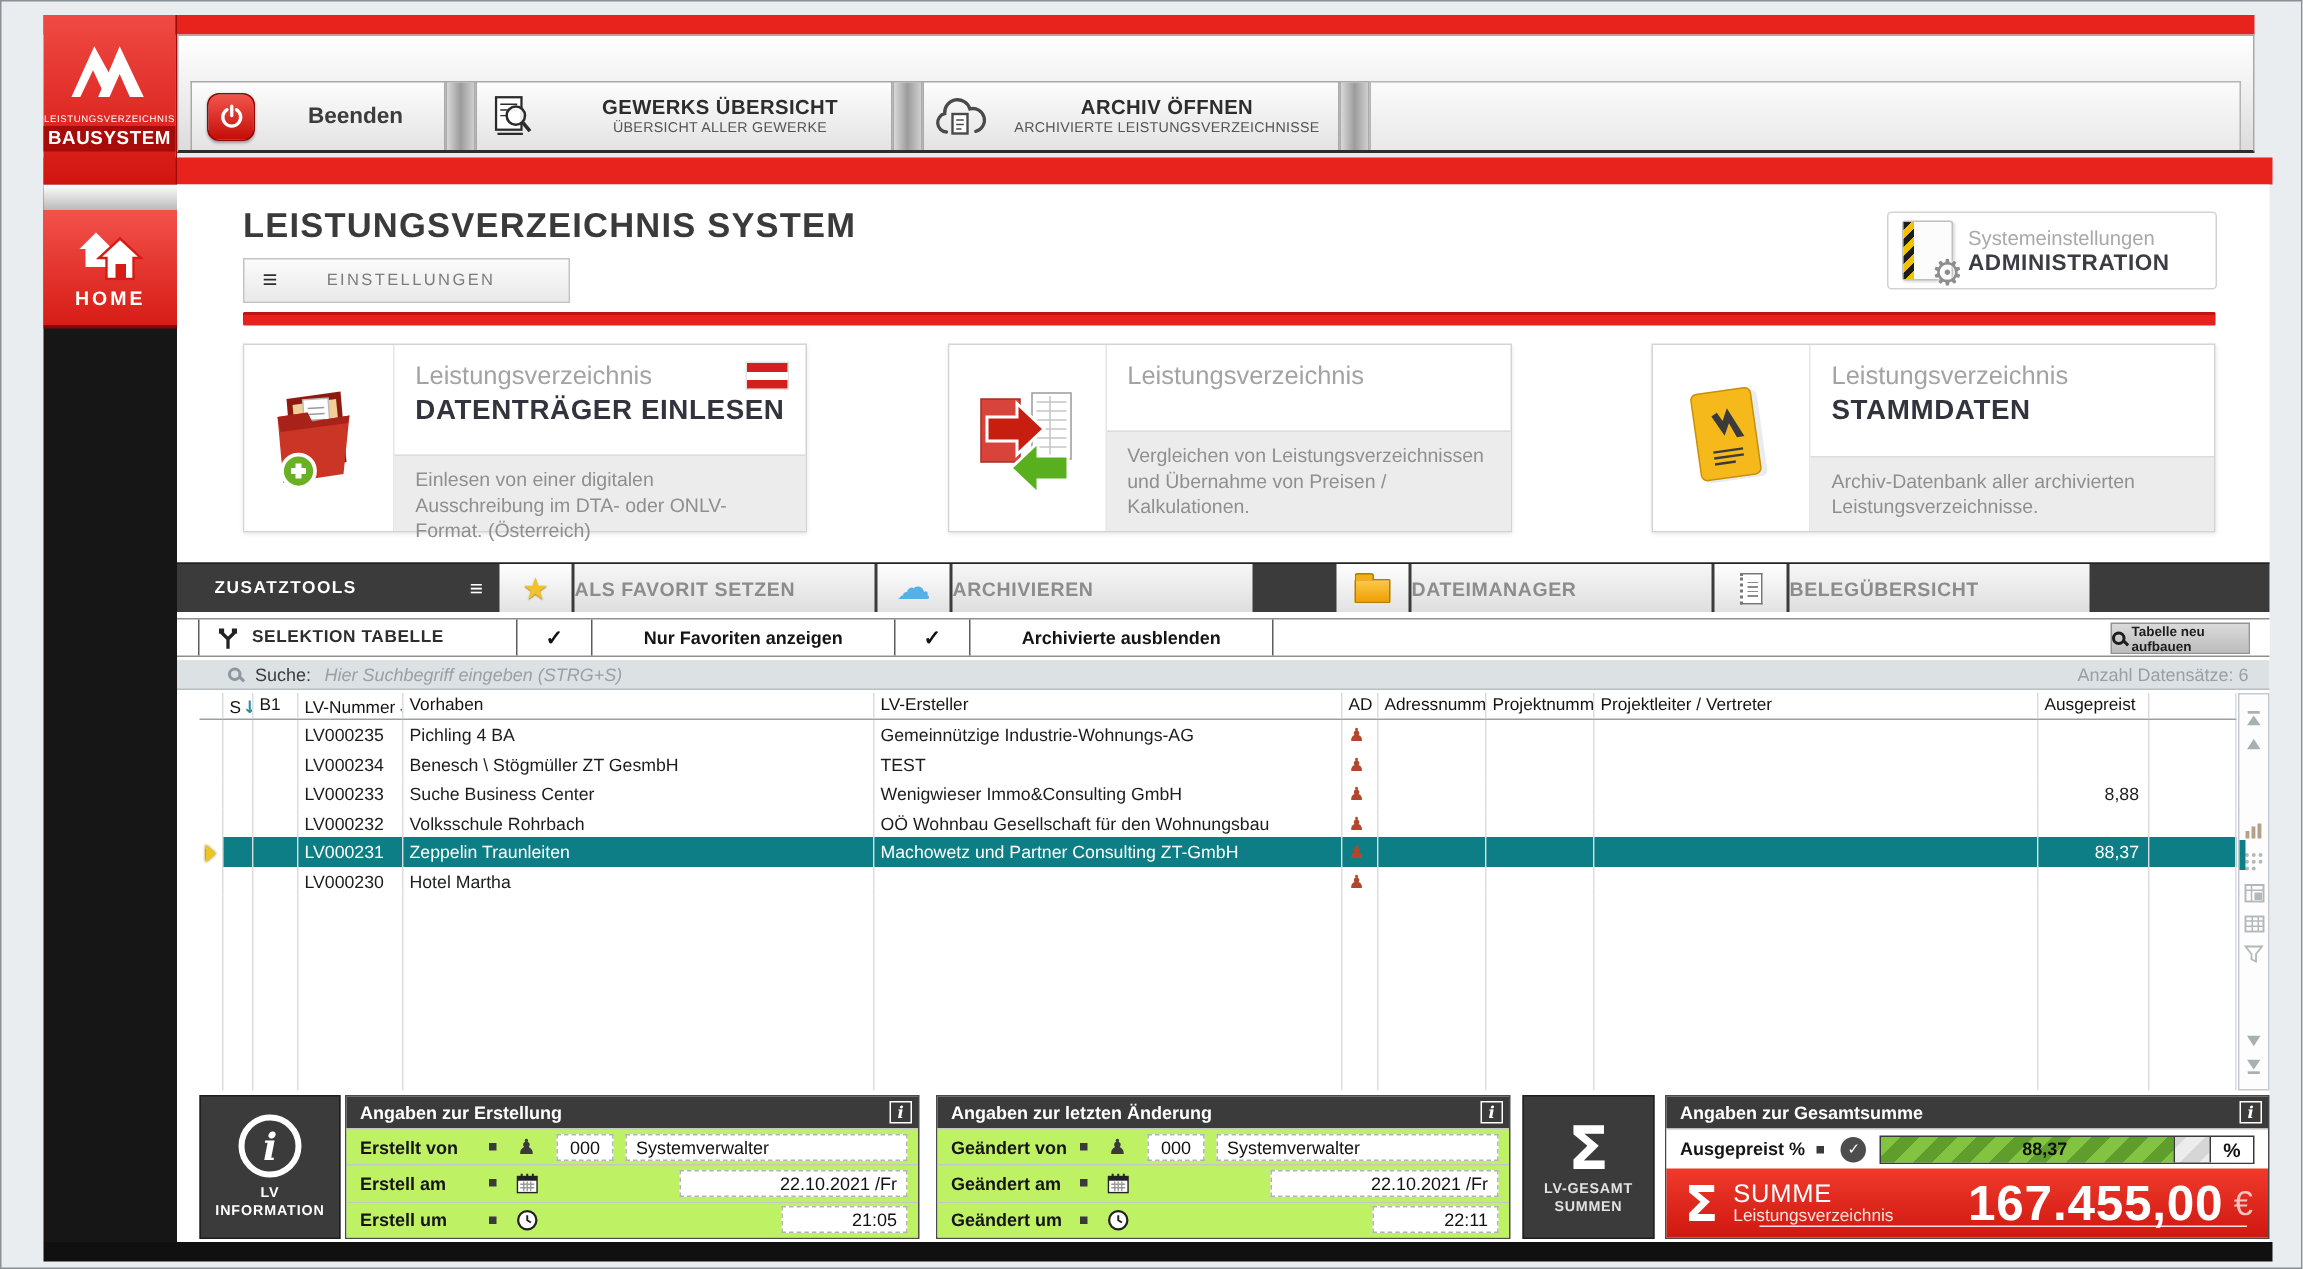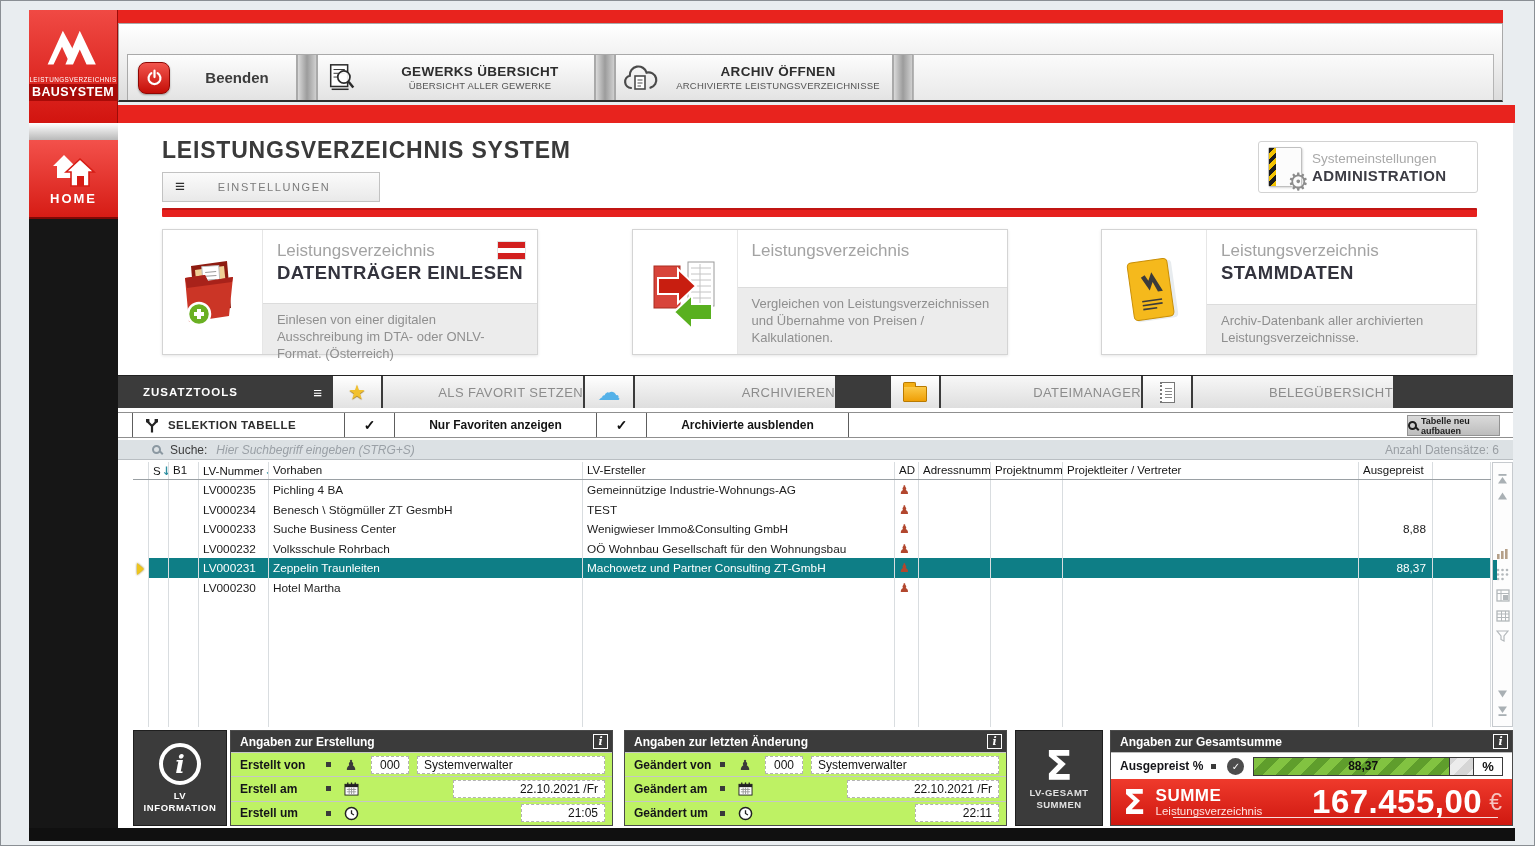--- a/index.html
+++ b/index.html
@@ -81,21 +81,21 @@
 
   
   .tools-bar { position:absolute; left:0; top:252px; width:1395px; height:33px; background:#3b3b3b;
                border-top:1px solid #222; display:flex; align-items:stretch; }
   .tseg-dark { display:flex; align-items:center; color:#fff; }
   .tseg-zusatz { width:198px; margin-left:15px; padding:0 8px 0 10px; font-size:11.5px; font-weight:bold; letter-spacing:1px; }
   .tseg-zusatz .burger { margin-left:auto; font-size:15px; font-weight:bold; }
   .tcell-icon { width:48px; margin-left:2px; background:linear-gradient(180deg,#ffffff,#e2e2e2);
                 display:flex; align-items:center; justify-content:center; cursor:pointer; }
   .tcell-label { width:200px; margin-left:2px; background:linear-gradient(180deg,#f7f7f7,#dedede);
-                 display:flex; align-items:center; justify-content:flex-end; font-size:13px; font-weight:normal;
+                 display:flex; align-items:center; justify-content:flex-start; font-size:13px; font-weight:bold;
                  color:#8c8c8c; letter-spacing:.4px; cursor:pointer; }
   .tgap { width:54px; }
   .trest { flex:1; }
   .star-glyph { font-size:20px; color:#f2c12e; font-family:"DejaVu Sans",sans-serif; text-shadow:0 1px 1px #a8812a; }
   .cloud-glyph { font-size:23px; color:#54b1e8; font-family:"DejaVu Sans",sans-serif; }
   .icon-folder { width:24px; height:16px; background:linear-gradient(180deg,#fbc948,#ef9f06);
                  border:1px solid #b97a00; border-radius:1px; position:relative; margin-top:3px; }
   .icon-folder::before { content:""; position:absolute; top:-5px; left:-1px; width:11px; height:4px;
                  background:#f3ae14; border:1px solid #b97a00; border-bottom:none; border-radius:2px 2px 0 0; }
   .icon-notepad { width:15px; height:21px; background:#fff; border:1px solid #777; border-left:2px dotted #777; padding:3px 2px 2px 3px; }
@@ -194,21 +194,21 @@
   .bar-fill { position:absolute; left:0; top:0; bottom:0; width:79%; border-right:1px solid #3a3a3a;
               background:repeating-linear-gradient(135deg,#82c341 0 9px,#5f9e2c 9px 18px); }
   .bar-val { position:absolute; left:0; right:30px; top:0; bottom:0; display:flex; align-items:center;
              justify-content:center; font-size:12px; font-weight:bold; color:#101010; }
   .pctbox { position:absolute; right:0; top:0; bottom:0; width:29px; background:#fff; border-left:1px solid #3a3a3a;
             display:flex; align-items:center; justify-content:center; font-size:13px; font-weight:bold; color:#111; }
   .summe { flex:1; background:linear-gradient(180deg,#ef3a2c,#cf1810); display:flex; align-items:center;
            padding:0 10px 0 12px; position:relative; color:#fff; cursor:pointer; }
   .summe::after { content:""; position:absolute; left:62px; right:14px; bottom:7px; height:1px; background:rgba(255,255,255,.85); }
   .summe-sigma { font-size:33px; font-weight:bold; margin-right:10px; font-family:"DejaVu Sans",sans-serif; }
-  .summe-l1 { font-size:17px; font-weight:bold; letter-spacing:.5px; line-height:1.05; }
+  .summe-l1 { font-size:17px; font-weight:normal; letter-spacing:.5px; line-height:1.05; }
   .summe-l2 { font-size:11.5px; color:#ffe3e0; }
   .summe-val { margin-left:auto; font-size:33px; font-weight:bold; letter-spacing:.5px; }
   .summe-cur { font-size:23px; margin-left:7px; color:#f6c3be; }
 
   .bottom-strip { position:absolute; left:28px; top:827px; width:1486px; height:13px; background:#101010; }
 </style>
 </head>
 <body>
 
 <div class="screen">

